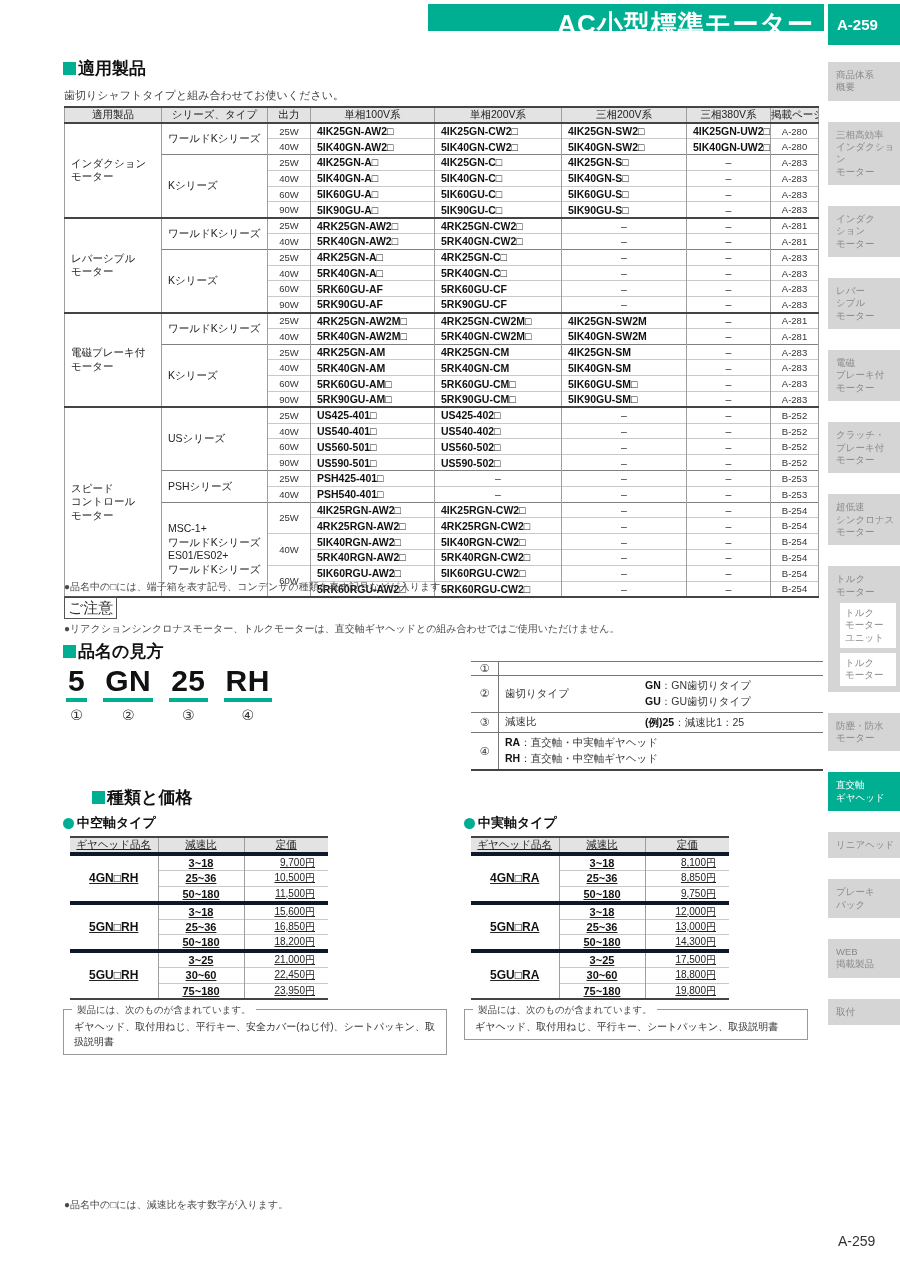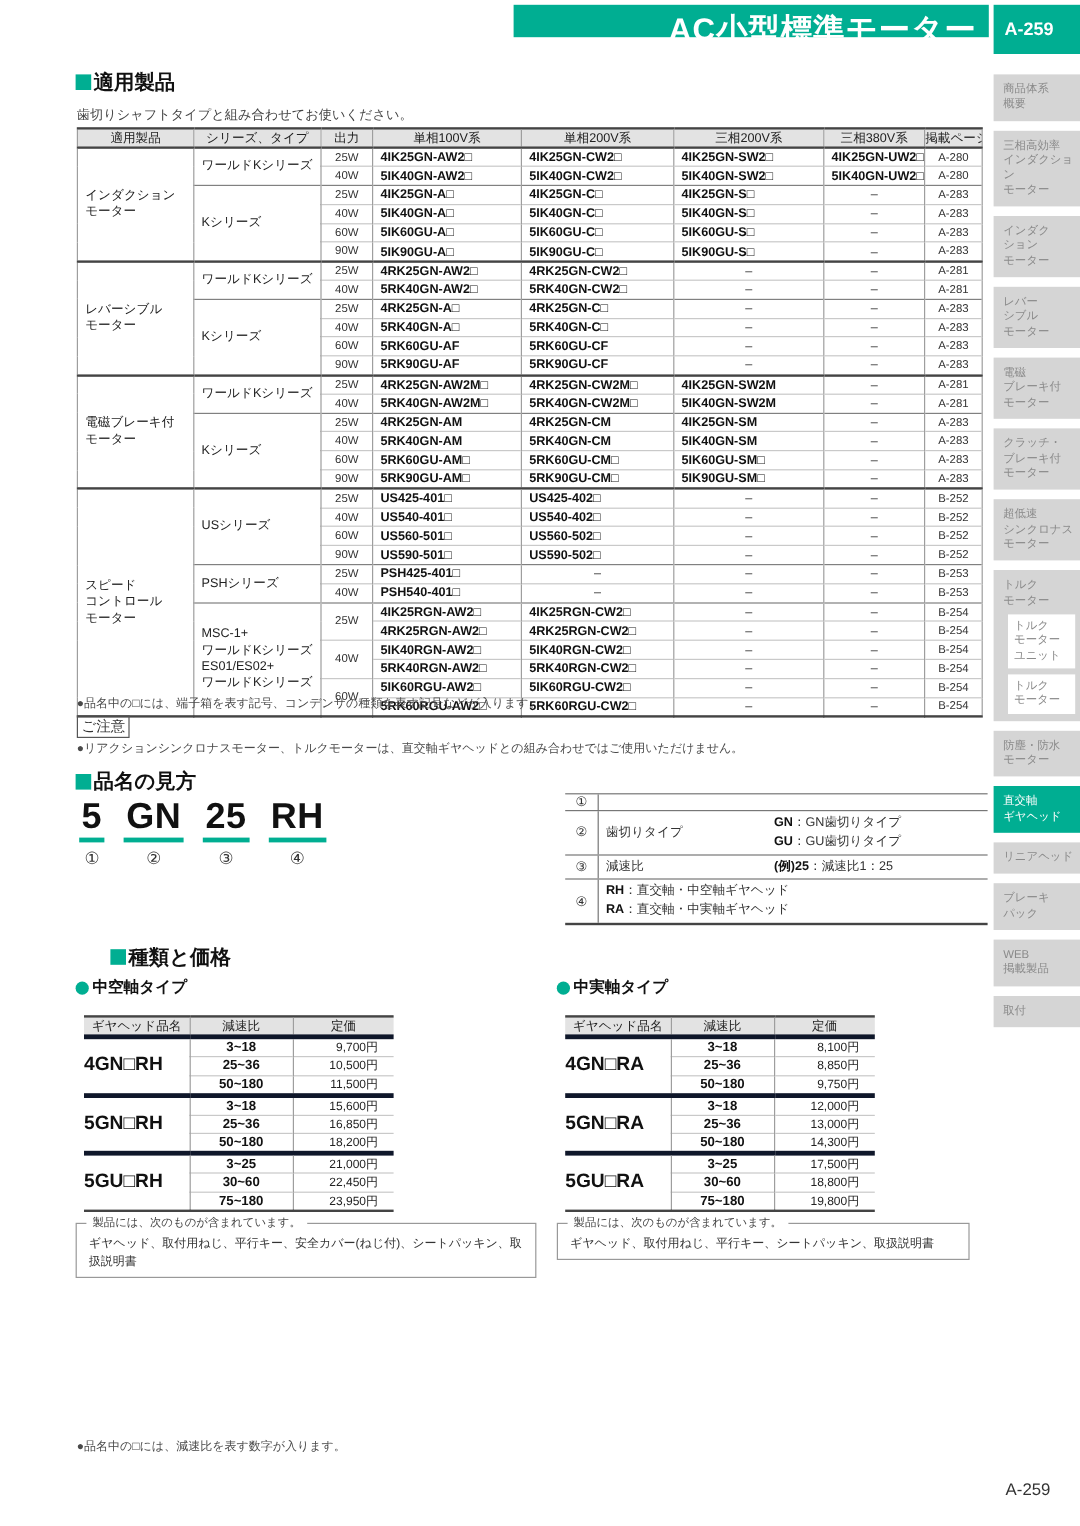--- a/index.html
+++ b/index.html
@@ -18,21 +18,21 @@
   .abs{position:absolute;}
 
   
   .banner{left:428px;top:4px;width:396px;height:27px;background:var(--accent);
     color:#fff;font-weight:bold;font-size:26px;line-height:41px;text-align:right;
     padding-right:10px;letter-spacing:1px;}
   .pagetab-top{left:828px;top:4px;width:72px;height:41px;background:var(--accent);
     color:#fff;font-weight:bold;font-size:15px;line-height:41px;padding-left:9px;}
 
   
-  .sidebar{left:828px;top:62px;width:72px;display:flex;flex-direction:column;gap:8px;}
+  .sidebar{left:828px;top:62px;width:72px;display:flex;flex-direction:column;gap:21px;}
   .tab{background:var(--tab-bg);color:var(--tab-text);font-size:9.5px;line-height:1.3;
     padding:7px 3px 7px 8px;white-space:pre-line;}
   .tab.group{padding:7px 2px 4px 8px;}
   .tab.active{background:var(--accent);color:#fff;}
   .subtab{background:#fff;color:var(--tab-text);margin:5px 2px 2px 4px;
     padding:4px 2px 4px 5px;white-space:pre-line;}
 
   
   .sec-h{font-size:17px;font-weight:bold;color:#111;display:flex;align-items:center;}
   .sec-h .sq{width:13px;height:13px;background:var(--accent);margin-right:2px;flex:none;}
@@ -53,21 +53,21 @@
   #main-table tr.group-start td{border-top:2px solid #444;}
   #main-table td.cell-product,#main-table td.cell-series{white-space:pre-line;font-size:10.5px;
     line-height:1.3;vertical-align:middle;color:#222;}
   #main-table td.cell-out{text-align:center;padding:0;font-size:9.5px;color:#333;}
   #main-table td.cell-val{font-weight:bold;font-size:10.5px;color:#111;}
   #main-table td.cell-val.dash{font-weight:normal;text-align:center;padding:0;color:#333;}
   #main-table td.cell-page{text-align:center;padding:0;font-size:9.5px;color:#333;}
 
   
   .note{font-size:10px;color:#4a4a4a;line-height:1.5;}
-  .caution{display:inline-block;border:1px solid #555;padding:0 3px;font-size:12px;
+  .caution{display:inline-block;border:1px solid #555;padding:0 3px;font-size:15px;
     color:#333;margin:2px 0;line-height:1.4;}
 
   
   .segments{display:flex;gap:16px;}
   .seg{text-align:center;}
   .seg-text{display:block;font-size:30px;font-weight:bold;color:#111;line-height:1;
     padding:0 2px 2px;border-bottom:4px solid var(--accent);letter-spacing:.5px;}
   .seg-num{margin-top:5px;font-size:14px;color:#333;}
 
   .legend{border-top:1px solid #777;font-size:10.5px;color:#333;width:352px;}
@@ -77,33 +77,33 @@
     justify-content:center;font-size:11px;}
   .l-body{flex:1;padding:2px 6px;display:flex;align-items:center;}
   .l-label{flex:0 0 140px;}
   .l-items{flex:1;}
   .l-item{line-height:1.5;}
   .l-item.inline{display:inline-block;margin-right:16px;}
   .k{font-weight:bold;color:#111;}
 
   
   .price-block{position:absolute;}
-  .price-table{border-collapse:collapse;table-layout:fixed;width:258px;margin:14px 0 0 7px;
-    border-bottom:2px solid #444;}
+  .price-table{border-collapse:collapse;table-layout:fixed;width:258px;margin:4px 0 0 7px;
+    border-bottom:2px solid #444;text-decoration:underline;}
   .price-table th{background:var(--header-bg);font-weight:normal;font-size:10.5px;height:17px;
     border-top:2px solid #444;border-bottom:1px solid #555;
     border-left:1px solid #9e9e9e;border-right:1px solid #9e9e9e;padding:0;color:#222;}
   .price-table th:first-child{border-left:none;}
   .price-table th:last-child{border-right:none;}
   .price-table td{height:15.5px;border-top:1px solid #c9c9c9;
     border-left:1px solid #9e9e9e;border-right:1px solid #9e9e9e;padding:0;overflow:hidden;}
   .price-table td:first-child{border-left:none;}
   .price-table td:last-child{border-right:none;}
   .price-table tr.group-start td{border-top:4px solid #0f172a;}
-  .pt-name{text-align:left;font-weight:bold;font-size:16px;vertical-align:middle;color:#111;}
+  .pt-name{text-align:center;font-weight:bold;font-size:12px;vertical-align:middle;color:#111;}
   .pt-ratio{text-align:center;font-weight:bold;font-size:11px;color:#111;}
   .pt-price{text-align:right;padding-right:13px !important;font-size:10px;color:#222;}
 
   .included{position:relative;border:1px solid #999;font-size:10px;color:#333;
     padding:9px 10px 5px;line-height:1.5;margin-top:9px;}
   .included .ttl{position:absolute;top:-7px;left:8px;background:#fff;padding:0 5px;
     color:#444;font-size:9.5px;line-height:1.4;}
 
   .footer-note{font-size:10px;color:#4a4a4a;}
   .page-number{font-size:14px;color:#333;}
@@ -491,22 +491,22 @@
         <div class="l-label">減速比</div>
         <div class="l-items">
           <div class="l-item"><span class="k">(例)25</span>：減速比1：25</div>
         </div>
       </div>
     </div>
     <div class="legend-row">
       <div class="l-num">④</div>
       <div class="l-body">
         <div class="l-items">
+          <div class="l-item"><span class="k">RA</span>：直交軸・中実軸ギヤヘッド</div>
           <div class="l-item"><span class="k">RH</span>：直交軸・中空軸ギヤヘッド</div>
-          <div class="l-item"><span class="k">RA</span>：直交軸・中実軸ギヤヘッド</div>
         </div>
       </div>
     </div>
   </div>
 
 <div class="abs sec-h" style="left:73px;top:786px;padding-left:19px;">
   <span class="sq"></span>
   <span>種類と価格</span>
 </div>
 

